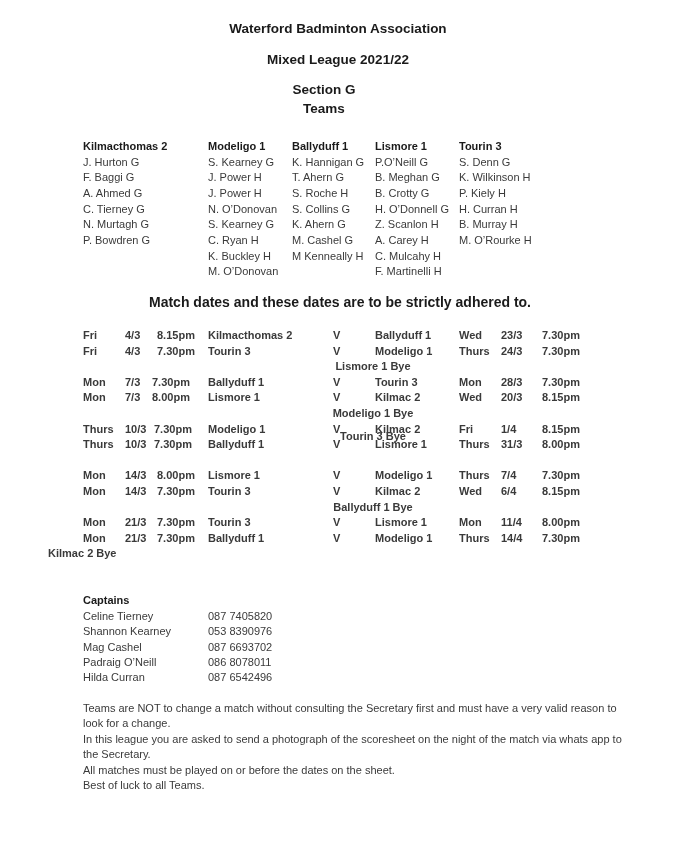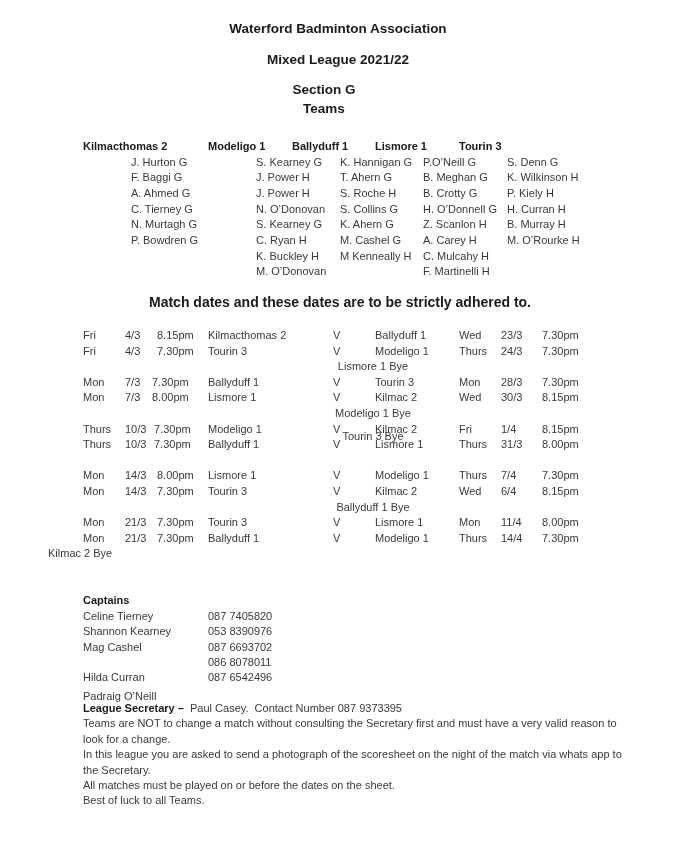--- a/index.html
+++ b/index.html
@@ -2,22 +2,22 @@
 <html><head>
 <meta charset="utf-8">
 <style>
   html, body { margin:0; padding:0; background:#ffffff; }
   body { width:676px; height:848px; position:relative; overflow:hidden;
          font-family:"Liberation Sans", "DejaVu Sans", sans-serif; color:#3a3a3a; font-size:11px; }
   .abs { position:absolute; white-space:nowrap; }
   .title { font-weight:bold; color:#1a1a1a; font-size:13.5px; left:0; width:676px; text-align:center; }
   .teams-col { position:absolute; top:139px; }
   .teams-col .head { font-weight:bold; color:#1a1a1a; height:15.5px; line-height:15.5px; }
-  .teams-col .pl { height:15.7px; line-height:15.7px;margin-left:48px; }
-  .fx-row { position:absolute; left:0; width:540px; height:15.6px; line-height:15.6px; }
+  .teams-col .pl { height:15.7px; line-height:15.7px; }
+  .fx-row { position:absolute; left:0; width:540px; height:15.6px; line-height:15.6px;font-weight:bold; }
   .fx-row span { position:absolute; white-space:nowrap; }
   .bye { position:absolute; white-space:nowrap;padding-left:48px; }
   .cap-head { font-weight:bold; color:#1a1a1a; }
   .cap-row { position:absolute; left:83px; height:15.3px; line-height:15.3px; width:300px; }
   .cap-row span { position:absolute; white-space:nowrap; }
   .notes { position:absolute; left:83px; top:701px; width:540px; line-height:15.4px; }
   .notes p { margin:0; }
   .bold { font-weight:bold; color:#1a1a1a; }
 </style>
 </head>
@@ -122,21 +122,21 @@
         <span style="left: 542px;">7.30pm</span>
       </div>
       <div class="fx-row" style="top: 390.4px;">
         <span style="left: 83px;">Mon</span>
         <span style="left: 125px;">7/3</span>
         <span style="left: 152px;">8.00pm</span>
         <span style="left: 208px;">Lismore 1</span>
         <span style="left: 333px;">V</span>
         <span style="left: 375px;">Kilmac 2</span>
         <span style="left: 459px;">Wed</span>
-        <span style="left: 501px;">30/3</span>
+        <span style="left: 501px;">20/3</span>
         <span style="left: 542px;">8.15pm</span>
       </div>
       <div class="fx-row" style="top: 406px;">
         <span class="bye" style="left: 0px; width: 650px; text-align: center;">Modeligo 1 Bye</span>
       </div>
       <div class="fx-row" style="top: 421.6px;">
         <span style="left: 83px;">Thurs</span>
         <span style="left: 125px;">10/3</span>
         <span style="left: 154px;">7.30pm</span>
         <span style="left: 208px;">Modeligo 1</span>
@@ -220,29 +220,28 @@
       </div>
       <div class="cap-row" style="top: 624.3px;">
         <span style="left: 0px;">Shannon Kearney</span>
         <span style="left: 125px;">053 8390976</span>
       </div>
       <div class="cap-row" style="top: 639.6px;">
         <span style="left: 0px;">Mag Cashel</span>
         <span style="left: 125px;">087 6693702</span>
       </div>
       <div class="cap-row" style="top: 654.9px;">
-        <span style="left: 0px; margin-top: 34px;">Padraig O’Neill</span>
+        <span style="left: 0px;">Padraig O’Neill</span>
         <span style="left: 125px;">086 8078011</span>
       </div>
       <div class="cap-row" style="top: 670.2px;">
         <span style="left: 0px;">Hilda Curran</span>
         <span style="left: 125px;">087 6542496</span>
       </div>
     </div>
 
   <div class="notes">
-    <p><span class="bold">League Secretary –</span><span style="white-space:pre;">  Paul Casey.  Contact Number 087 9373395</span></p>
     <p>Teams are NOT to change a match without consulting the Secretary first and must have a very valid reason to look for a change.</p>
     <p>In this league you are asked to send a photograph of the scoresheet on the night of the match via whats app to the Secretary.</p>
     <p>All matches must be played on or before the dates on the sheet.</p>
     <p>Best of luck to all Teams.</p>
   </div>
 </div>
 
 </body></html>

